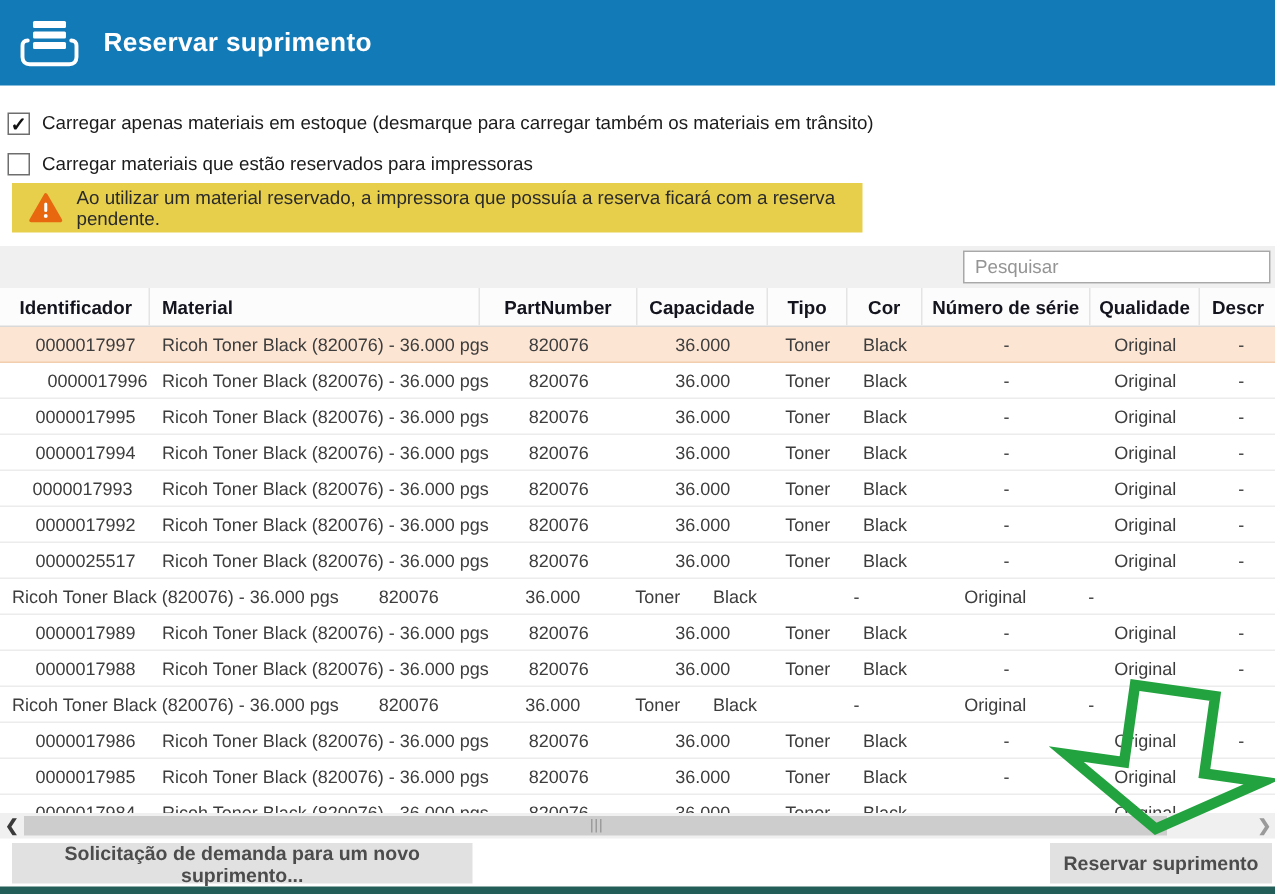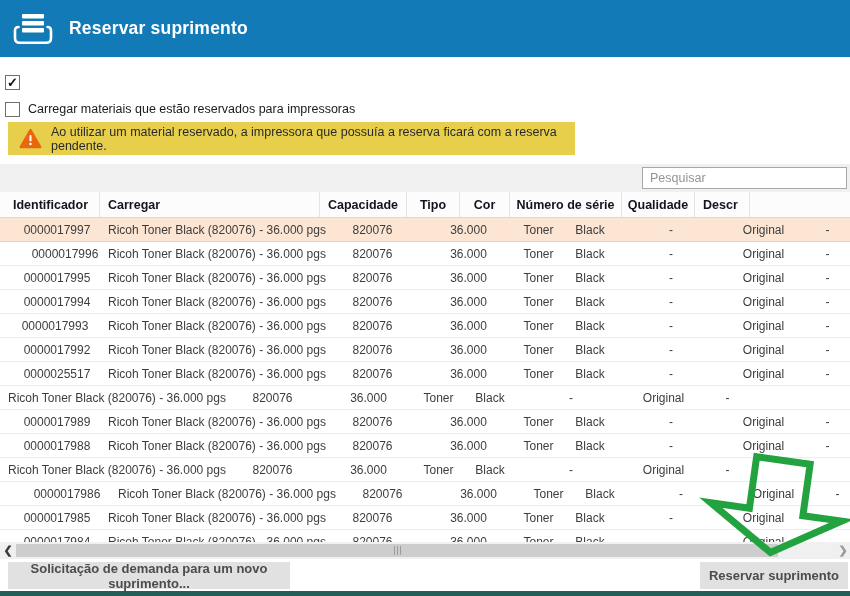--- a/index.html
+++ b/index.html
@@ -74,21 +74,21 @@
     display:flex; align-items:center; justify-content:center; gap:2px;
   }
   .grip-line { width:1px; height:9px; background:#9c9c9c; }
 
   
   .btn {
     position:absolute; top:562px; height:27px; background:#e1e1e1; border:none;
     font-family:"Liberation Sans", sans-serif; font-size:13px; font-weight:bold;
     color:#4c4c4c; display:flex; align-items:center; justify-content:center; cursor:default;
   }
-  .btn-secondary { left:8px; width:282px; }
+  .btn-secondary { left:8px; width:307px; }
   .btn-primary  { left:700px; width:148px; }
 
   .bottom-strip { position:absolute; left:0; top:591px; width:850px; height:5px; background:#245e58; }
 
   
   .arrow-overlay { position:absolute; left:0; top:0; width:850px; height:596px; pointer-events:none; z-index:50; }
 </style>
 </head>
 <body>
 
@@ -100,20 +100,21 @@
       <rect x="9" y="17" width="22" height="4.6" rx="1" fill="#fff"></rect>
       <path d="M5.5,16 C3.2,16 2,17.2 2,19.5 V27 C2,30 3.8,31.8 6.8,31.8 H33.2 C36.2,31.8 38,30 38,27 V19.5 C38,17.2 36.8,16 34.5,16" fill="none" stroke="#fff" stroke-width="2.6" stroke-linecap="round"></path>
     </svg>
   </span>
   <span class="app-title">Reservar suprimento</span>
 </div>
 
 <div class="options">
   <label class="opt">
     <span class="cb">✓</span>
+    <span class="opt-label">Carregar apenas materiais em estoque (desmarque para carregar também os materiais em trânsito)</span>
   </label>
   <label class="opt">
     <span class="cb"></span>
     <span class="opt-label">Carregar materiais que estão reservados para impressoras</span>
   </label>
 </div>
 
 <div class="warning" style="background: rgb(231, 207, 76);">
   <span style="display:flex;">
     <svg width="23" height="21" viewBox="0 0 23 21">
@@ -124,21 +125,22 @@
   </span>
   <span class="warning-text">Ao utilizar um material reservado, a impressora que possuía a reserva ficará com a reserva pendente.</span>
 </div>
 
 <div class="toolbar">
   <input class="search" type="text" placeholder="Pesquisar" style="">
 </div>
 
 <div class="thead" id="thead">
     <div class="th" style="width: 100px; justify-content: flex-start; padding-left: 13px;">Identificador</div>
-    <div class="th" style="width: 220px; justify-content: flex-start; padding-left: 8px;">Carregar</div>
+    <div class="th" style="width: 220px; justify-content: flex-start; padding-left: 8px;">Material</div>
+    <div class="th" style="width: 105px; justify-content: center;">PartNumber</div>
     <div class="th" style="width: 87px; justify-content: center;">Capacidade</div>
     <div class="th" style="width: 53px; justify-content: center;">Tipo</div>
     <div class="th" style="width: 50px; justify-content: center;">Cor</div>
     <div class="th" style="width: 112px; justify-content: center;">Número de série</div>
     <div class="th" style="width: 73px; justify-content: center;">Qualidade</div>
     <div class="th" style="width: 55px; justify-content: flex-start; padding-left: 8px;">Descr</div>
   </div>
 <div class="tbody" id="tbody">
     <div class="tr selected" style="background: rgb(252, 229, 211);">
       <div class="td" style="width: 100px; justify-content: center; padding-left: 14px;">0000017997</div>
@@ -253,21 +255,21 @@
       <div class="td" style="width: 220px; justify-content: flex-start; padding-left: 8px;">Ricoh Toner Black (820076) - 36.000 pgs</div>
       <div class="td" style="width: 105px; justify-content: center;">820076</div>
       <div class="td" style="width: 87px; justify-content: center;">36.000</div>
       <div class="td" style="width: 53px; justify-content: center;">Toner</div>
       <div class="td" style="width: 50px; justify-content: center;">Black</div>
       <div class="td" style="width: 112px; justify-content: center;">-</div>
       <div class="td" style="width: 73px; justify-content: center;">Original</div>
       <div class="td" style="width: 55px; justify-content: center;">-</div>
     </div>
     <div class="tr">
-      <div class="td" style="width: 100px; justify-content: center; padding-left: 14px; margin-left: 10px;">0000017986</div>
+      <div class="td" style="width: 100px; justify-content: center; padding-left: 14px;">0000017986</div>
       <div class="td" style="width: 220px; justify-content: flex-start; padding-left: 8px;">Ricoh Toner Black (820076) - 36.000 pgs</div>
       <div class="td" style="width: 105px; justify-content: center;">820076</div>
       <div class="td" style="width: 87px; justify-content: center;">36.000</div>
       <div class="td" style="width: 53px; justify-content: center;">Toner</div>
       <div class="td" style="width: 50px; justify-content: center;">Black</div>
       <div class="td" style="width: 112px; justify-content: center;">-</div>
       <div class="td" style="width: 73px; justify-content: center;">Original</div>
       <div class="td" style="width: 55px; justify-content: center;">-</div>
     </div>
     <div class="tr">

